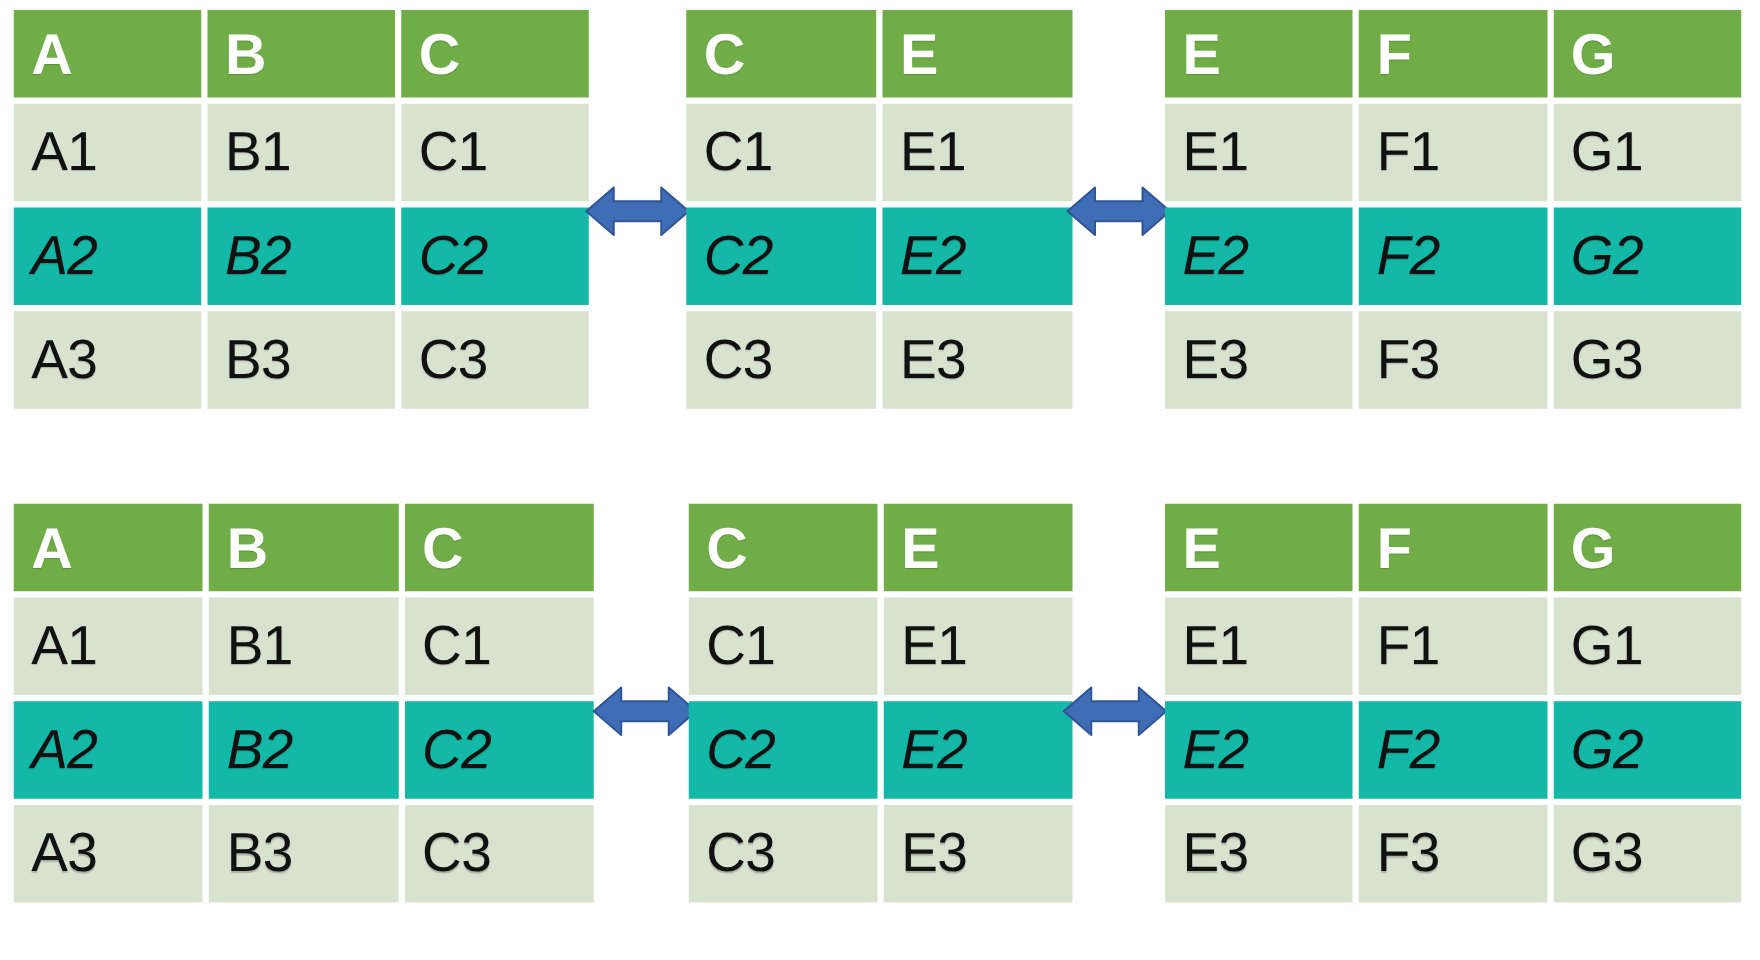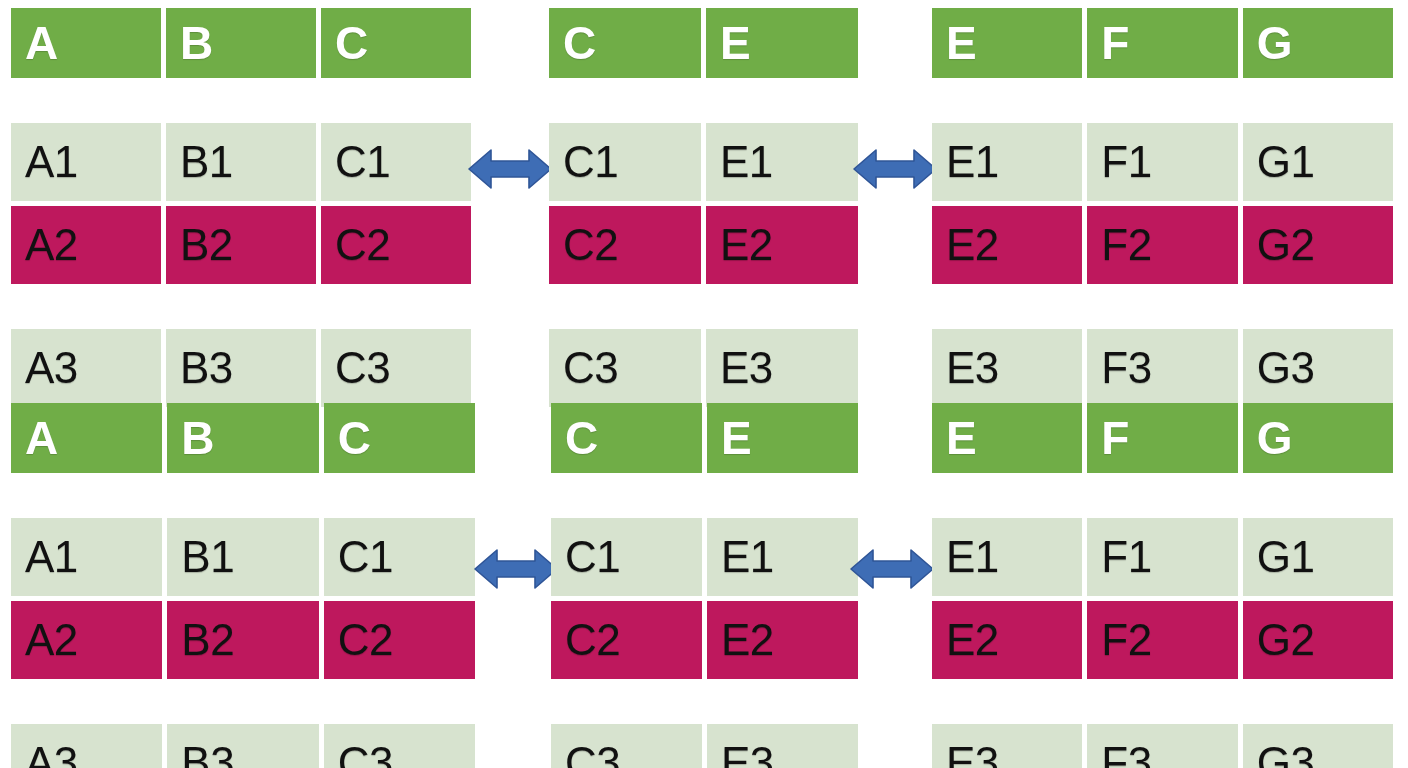--- a/index.html
+++ b/index.html
@@ -58,22 +58,22 @@
     font-weight: bold;
     height: 70px;
     font-size: 46px;
     text-shadow: 0 1px 1px rgba(0,0,0,0.18);
   }
   .cell.body {
     height: 78px;
     font-weight: normal;
     text-shadow: 0 1px 1px rgba(0,0,0,0.22);
   }
-  .cell.band-a { background: #D7E3CF; margin-top: 40px; }
-  .cell.band-b { background: #be185d; }
+  .cell.band-a { background: #D7E3CF; }
+  .cell.band-b { background: #14b8a6; font-style: italic; }
 
   
   .arrow {
     position: absolute;
     width: 86px;
     height: 44px;
   }
   .arrow svg { display: block; width: 100%; height: 100%; }
 </style>
 </head>

